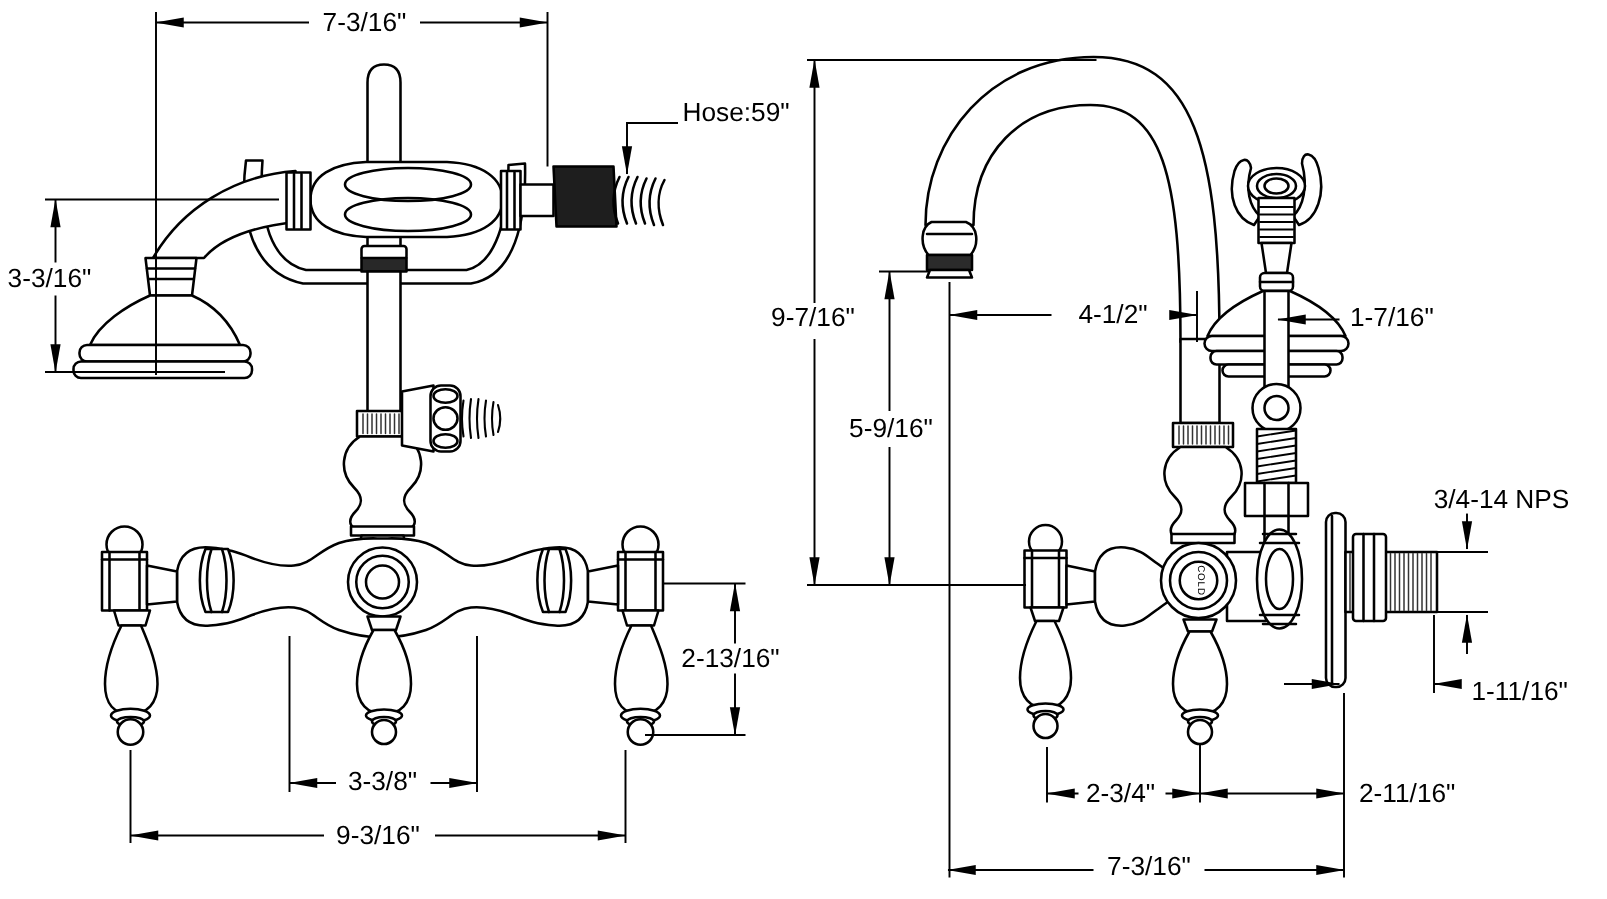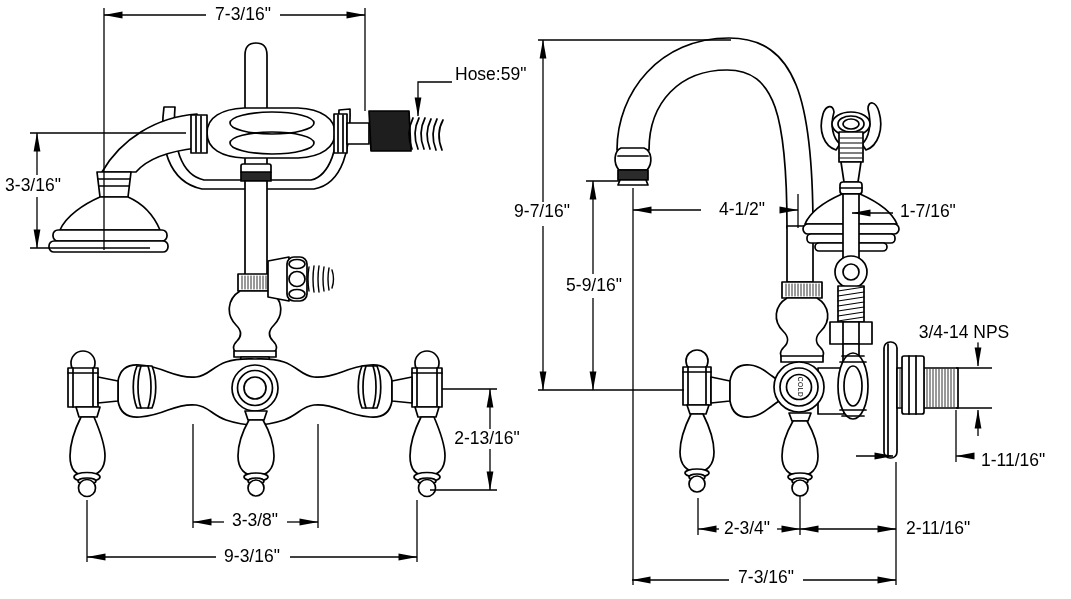--- a/index.html
+++ b/index.html
@@ -262,19 +262,19 @@
 <div class="dim anchor-left" style="left:452px;top:75px">Hose:59"</div>
 <div class="dim" style="left:33px;top:186px">3-3/16"</div>
 <div class="dim" style="left:487px;top:439px">2-13/16"</div>
 <div class="dim" style="left:255px;top:521px">3-3/8"</div>
 <div class="dim" style="left:252px;top:557px">9-3/16"</div>
 
 <div class="dim" style="left:542px;top:212px">9-7/16"</div>
 <div class="dim" style="left:594px;top:286px">5-9/16"</div>
 <div class="dim" style="left:742px;top:210px">4-1/2"</div>
 <div class="dim anchor-left" style="left:897px;top:212px">1-7/16"</div>
-<div class="dim" style="left:964px;top:333px">3/4-14 NPS</div>
+<div class="dim" style="left:1001px;top:333px">3/4-14 NPS</div>
 <div class="dim anchor-left" style="left:978px;top:461px">1-11/16"</div>
 <div class="dim" style="left:747px;top:529px">2-3/4"</div>
 <div class="dim anchor-left" style="left:903px;top:529px">2-11/16"</div>
 <div class="dim" style="left:766px;top:578px">7-3/16"</div>
 <div class="cold" style="left:800px;top:387px">COLD</div>
 </div>
 
 </body></html>

